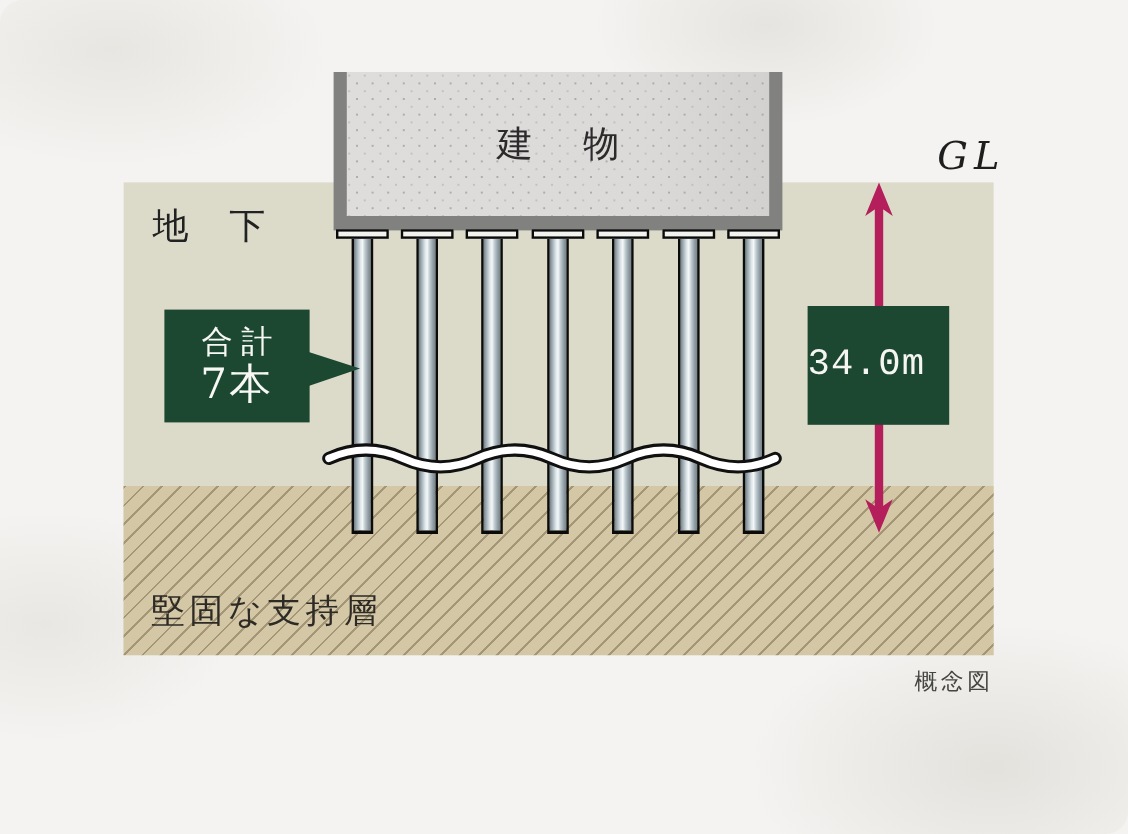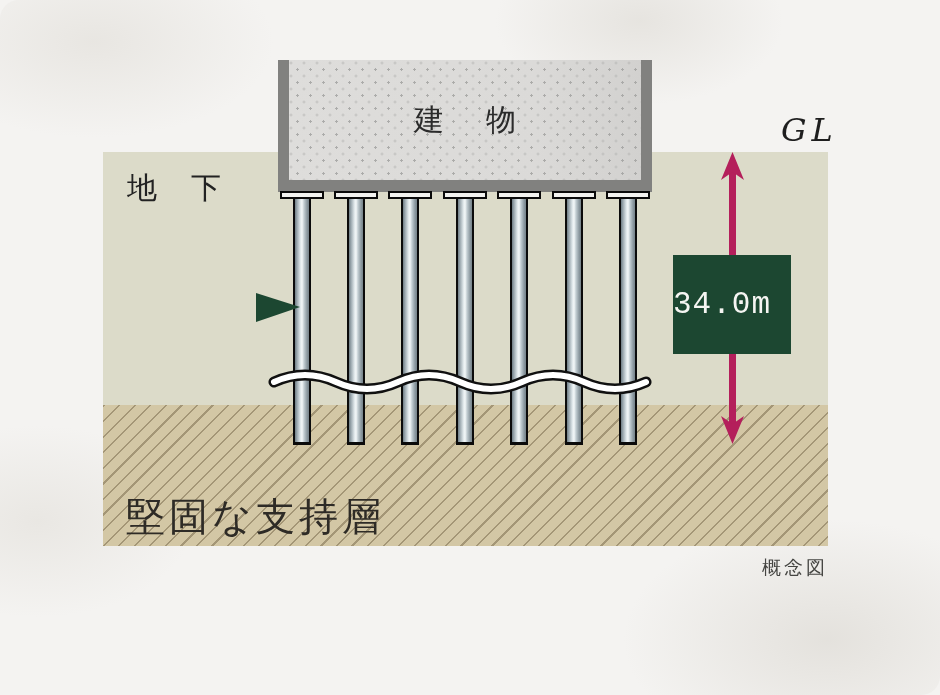--- a/index.html
+++ b/index.html
@@ -80,21 +80,21 @@
   .depth-arrow{position:absolute;left:720px;top:150px;z-index:4;}
   .depth-box{
     position:absolute;left:673px;top:255px;width:118px;height:99px;z-index:5;
     background:var(--callout_green,#1c4731);
     display:flex;align-items:center;
     color:#f5f5f2;font-size:31px;letter-spacing:1px;font-family:Liberation Mono, monospace;
   }
   
   .gl-label{position:absolute;left:781px;top:111px;font-size:32px;letter-spacing:5px;color:#1e1e1e;z-index:6;font-style:italic;}
   .underground-label{position:absolute;left:127px;top:168px;font-size:30px;letter-spacing:34px;color:#222;z-index:6;white-space:nowrap;}
-  .support-label{position:absolute;left:126px;top:490px;font-size:39px;letter-spacing:4px;color:#2e2b26;z-index:6;white-space:nowrap;}
+  .support-label{position:absolute;left:126px;top:490px;font-size:28px;letter-spacing:4px;color:#2e2b26;z-index:6;white-space:nowrap;}
   .caption{position:absolute;left:762px;top:555px;font-size:19px;letter-spacing:3px;color:#454542;z-index:6;font-family:Liberation Serif, serif;}
 </style>
 </head>
 <body>
 
 <div class="stage">
 
   <div class="underground"></div>
   <div class="support-layer"></div>
 
@@ -133,20 +133,24 @@
         <div class="pile-shaft"></div>
         <div class="pile-cap"></div>
       </div>
     </div>
 
   <svg class="wave-band" width="386" height="42" viewBox="0 0 386 42">
     <path d="M6,21 q31,-14 62,0 t62,0 t62,0 t62,0 t62,0 t62,0" fill="none" stroke="#101010" stroke-width="11" stroke-linecap="round"></path>
     <path d="M6,21 q31,-14 62,0 t62,0 t62,0 t62,0 t62,0 t62,0" fill="none" stroke="#ffffff" stroke-width="6" stroke-linecap="round"></path>
   </svg>
 
+  <div class="pile-callout">
+    <span class="line1">合計</span>
+    <span class="line2">7本</span>
+  </div>
   <svg class="callout-pointer" width="46" height="31" viewBox="0 0 46 31">
     <polygon points="0,1 44,15 0,30" fill="#1c4731"></polygon>
   </svg>
 
   <svg class="depth-arrow" width="25" height="296" viewBox="0 0 25 296">
     <line x1="12.5" y1="18" x2="12.5" y2="278" stroke="#b41f5b" stroke-width="7"></line>
     <polygon points="12.5,2 24,30 12.5,22 1,30" fill="#b41f5b"></polygon>
     <polygon points="12.5,294 24,266 12.5,274 1,266" fill="#b41f5b"></polygon>
   </svg>
   <div class="depth-box">

